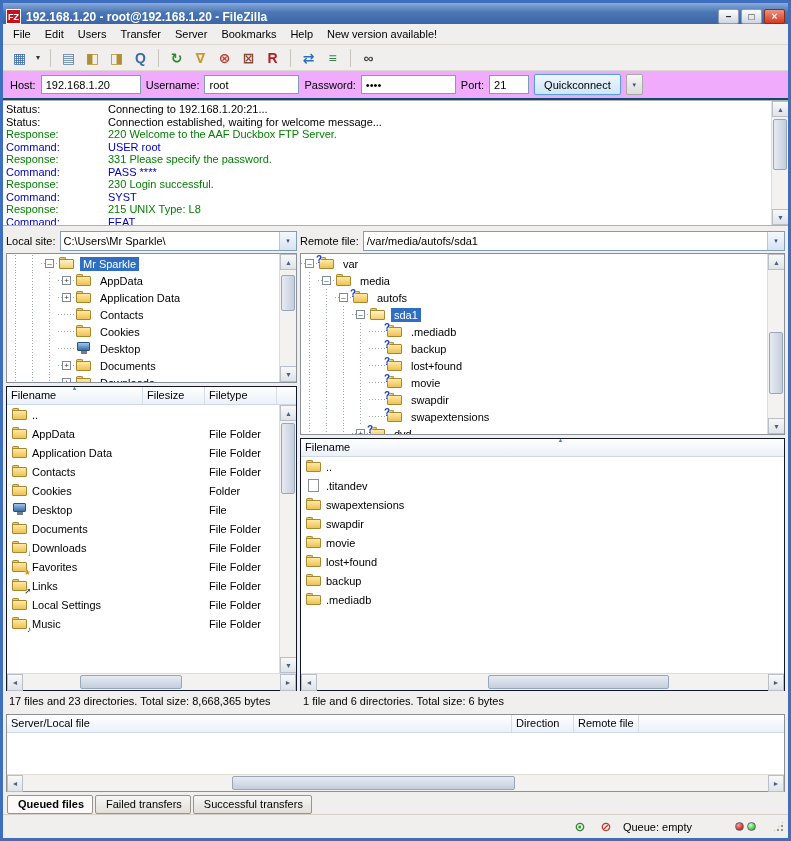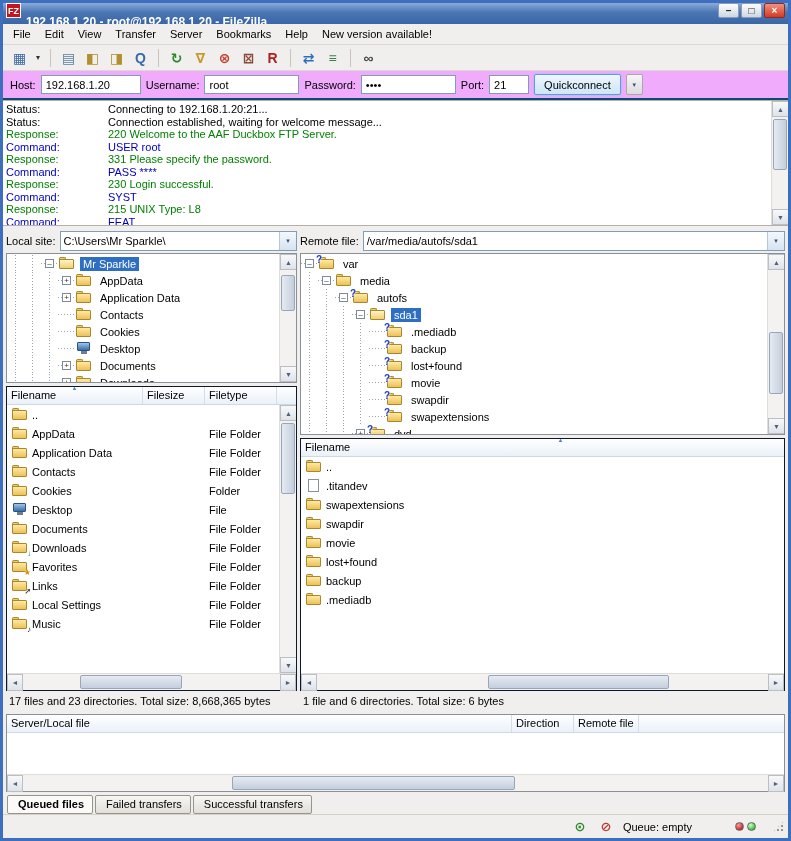--- a/index.html
+++ b/index.html
@@ -1,20 +1,20 @@
 <!DOCTYPE html>
 <html><head>
 <meta charset="utf-8">
 <style>
   html,body{margin:0;padding:0;background:#6b87a8;}
   *{box-sizing:border-box;}
   .window{width:791px;height:841px;display:flex;flex-direction:column;border:3px solid #3e6fbe;
     background:#f0efed;font-family:"Liberation Sans","DejaVu Sans",sans-serif;font-size:11px;color:#000;}
   
-  .titlebar{height:21px;flex:none;display:flex;align-items:flex-start;gap:5px;padding:0 3px;
+  .titlebar{height:21px;flex:none;display:flex;align-items:flex-end;gap:5px;padding:0 3px;
     background:linear-gradient(#8aabda,#4a76b4 45%,#3a66a6);color:#fff;font-weight:bold;font-size:12px;}
   .app-icon{width:15px;height:15px;flex:none;background:#c6121c;color:#fff;font-size:9px;font-weight:bold;
     display:flex;align-items:center;justify-content:center;border:1px solid #fff;}
   .title-text{flex:1;white-space:nowrap;overflow:hidden;margin-top:12px;}
   .win-controls{display:flex;gap:2px;}
   .winbtn{width:21px;height:15px;display:flex;align-items:center;justify-content:center;font-size:10px;
     font-weight:bold;color:#222;background:linear-gradient(#fdfdfd,#cfd6e2);border:1px solid #8c9cb8;border-radius:2px;cursor:default;}
   .winbtn.close{background:linear-gradient(#f0917e,#d23a22);color:#fff;border-color:#8c2c1c;}
   
   .menubar{height:21px;flex:none;display:flex;align-items:center;padding:0 3px;background:#f0efed;border-bottom:1px solid #ddd9d2;}
@@ -126,21 +126,21 @@
     <span class="win-controls">
       <span class="winbtn">–</span>
       <span class="winbtn">□</span>
       <span class="winbtn close">×</span>
     </span>
   </div>
 
   <div class="menubar" id="menubar">
       <div class="menu-item">File</div>
       <div class="menu-item">Edit</div>
-      <div class="menu-item">View</div>
+      <div class="menu-item">Users</div>
       <div class="menu-item">Transfer</div>
       <div class="menu-item">Server</div>
       <div class="menu-item">Bookmarks</div>
       <div class="menu-item">Help</div>
       <div class="menu-item">New version available!</div>
     </div>
 
   <div class="toolbar" id="toolbar">
       <div class="tool-btn" style="color: rgb(58, 104, 168);">▦</div>
       <div class="tool-btn narrow" style="color: rgb(51, 51, 51);">▾</div>

